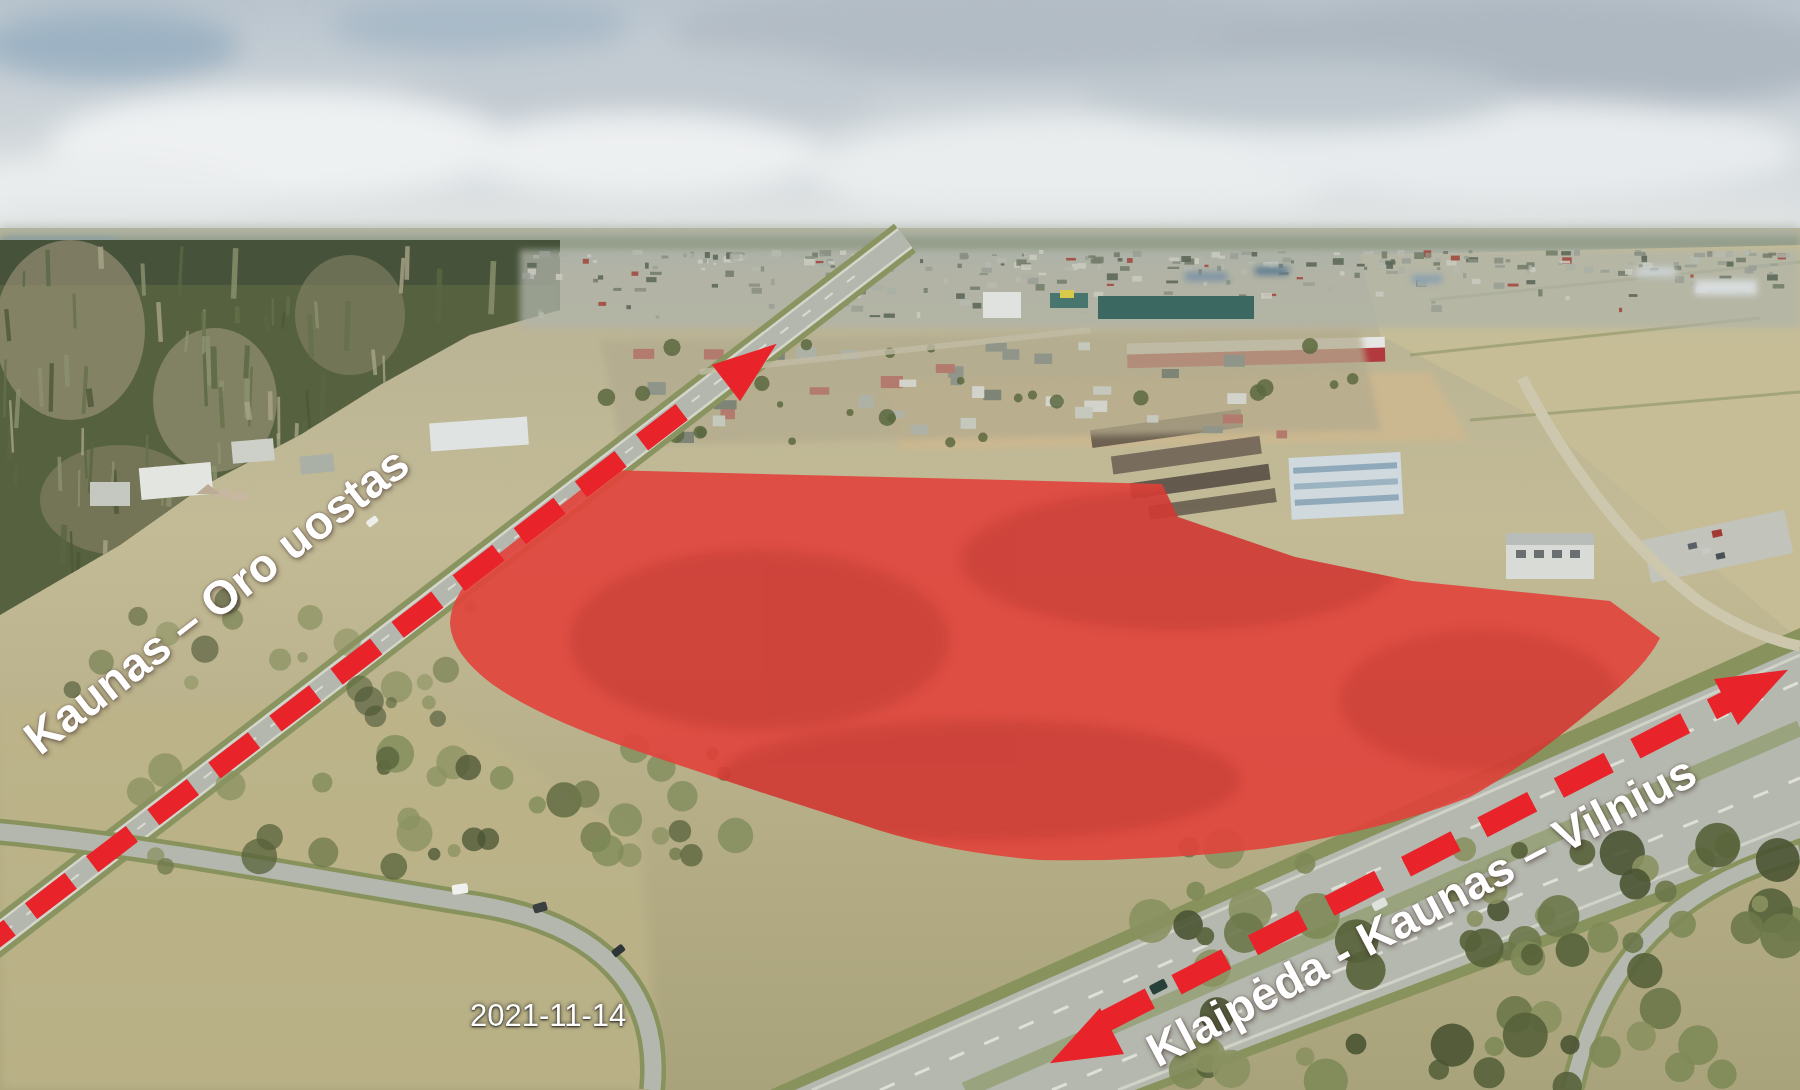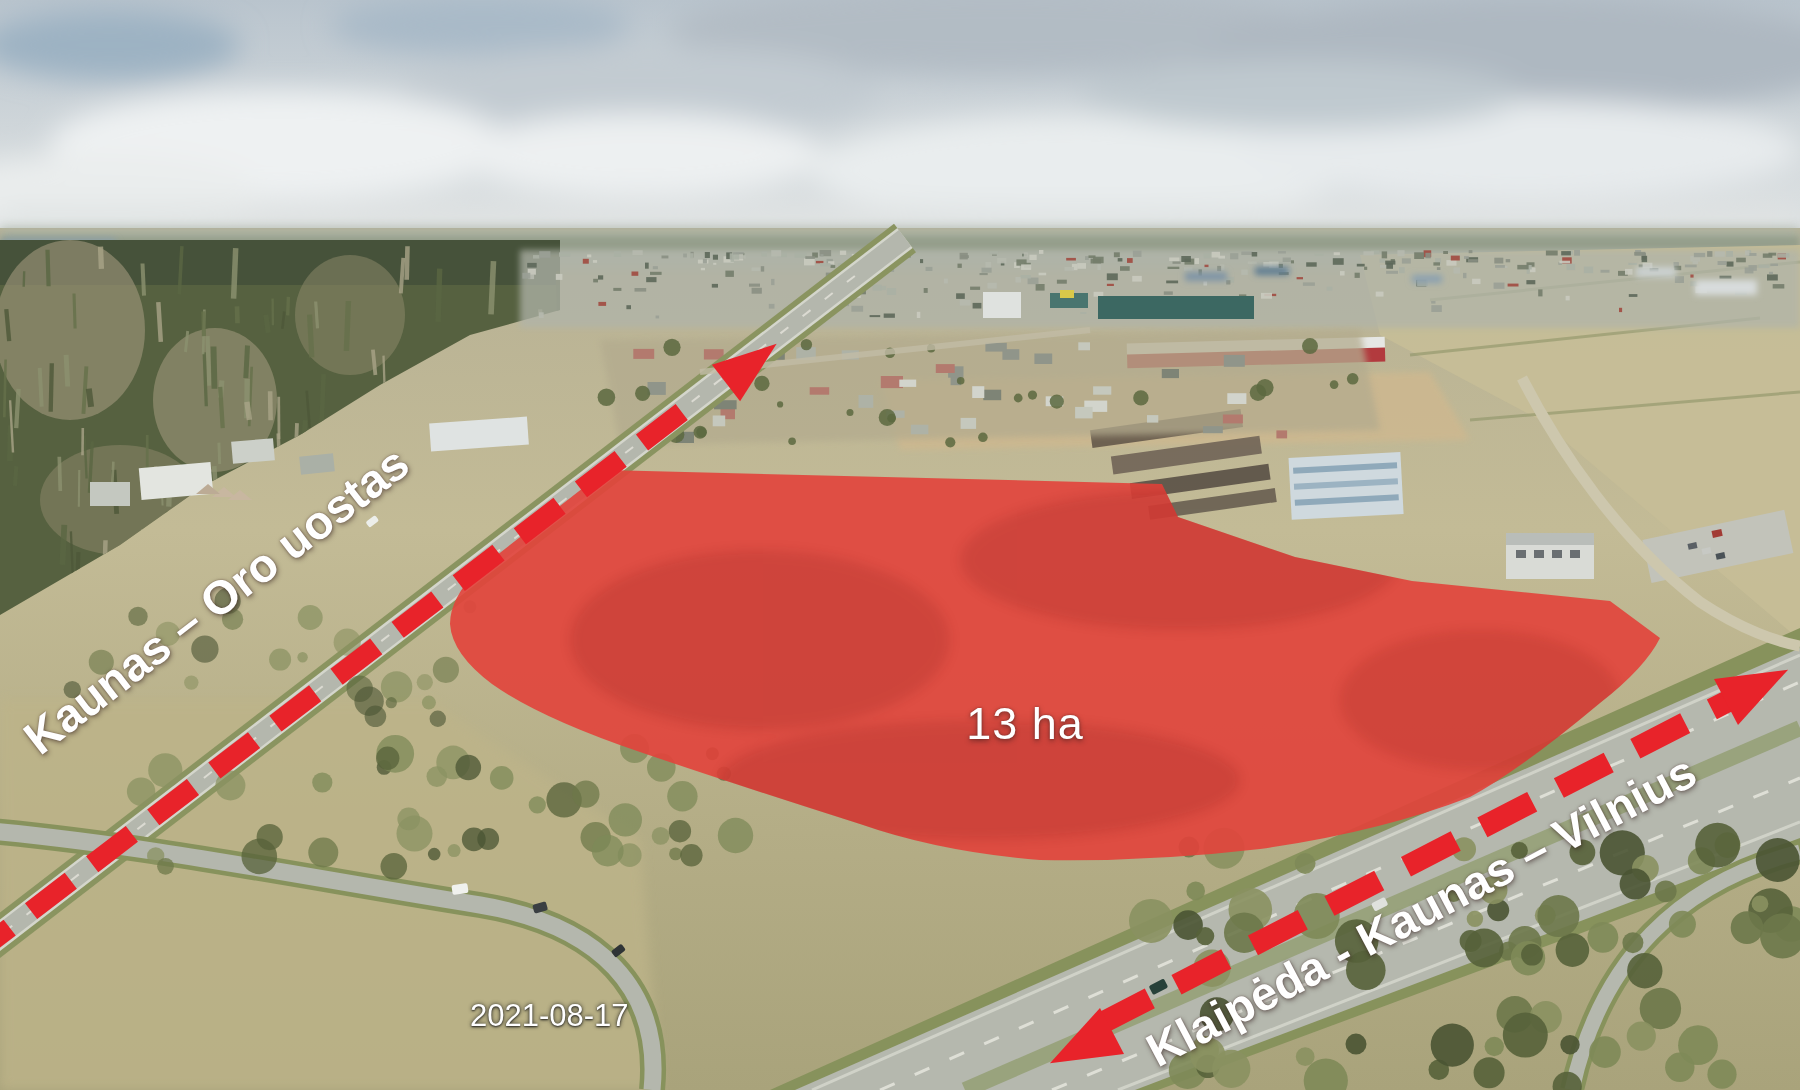--- a/index.html
+++ b/index.html
@@ -858,17 +858,16 @@
     <line x1="-30" y1="958" x2="700" y2="398" stroke="#e8232a" stroke-width="20" stroke-dasharray="50 27"></line>
     <polygon points="0,-23 64,0 0,23" transform="translate(726,383) rotate(-37.7)" fill="#e8232a"></polygon>
   </g>
   <g>
     <line x1="1100" y1="1024" x2="1734" y2="698" stroke="#e8232a" stroke-width="22" stroke-dasharray="56 30"></line>
     <polygon points="0,-26 70,0 0,26" transform="translate(1726,702) rotate(-27.5)" fill="#e8232a"></polygon>
     <polygon points="0,-26 70,0 0,26" transform="translate(1112,1031) rotate(152.5)" fill="#e8232a"></polygon>
   </g>
 </svg>
 
-<div class="ov site-area">13 ha</div>
 <div class="ov label-airport">Kaunas – Oro uostas</div>
 <div class="ov label-highway">Klaipėda - Kaunas – Vilnius</div>
-<div class="ov date-label">2021-08-17</div>
+<div class="ov date-label">2021-11-14</div>
 </div>
 
 </body></html>

